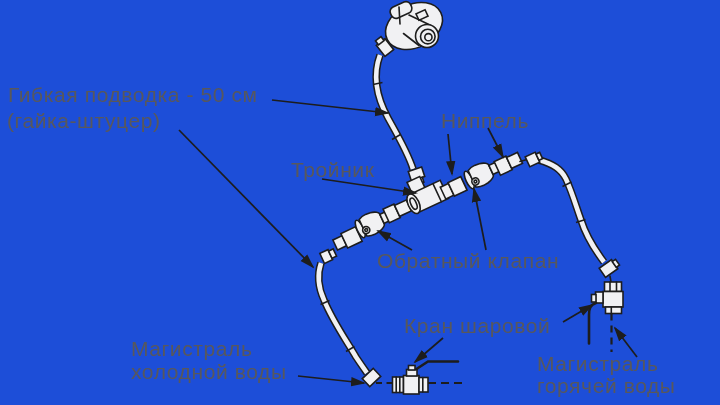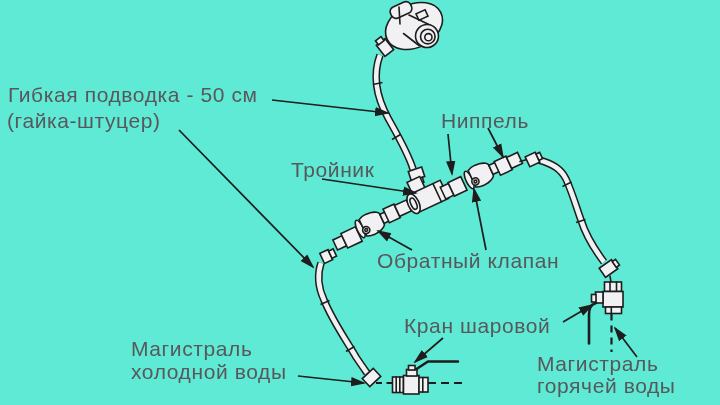--- a/index.html
+++ b/index.html
@@ -1,19 +1,19 @@
 <!DOCTYPE html>
 <html><head>
 <meta charset="utf-8">
 <style>
   html,body{margin:0;padding:0;background:#e9e9ea;}
   .stage{
     position:relative;
     width:720px;height:405px;
-    background:#5eead4;
+    background:#1d4ed8;
     overflow:hidden;
     font-family:"Liberation Sans", sans-serif;
   }
   svg{display:block;}
   .ln{stroke:#1d1d1d;stroke-width:1.6;fill:none;stroke-linecap:round;}
   .fit{stroke:#1d1d1d;stroke-width:1.6;fill:#f1f1f3;}
   .hoseO{stroke:#1d1d1d;stroke-width:7.6;fill:none;stroke-linecap:butt;}
   .hoseI{stroke:#f1f1f3;stroke-width:4.6;fill:none;stroke-linecap:butt;}
   .tick{stroke:#1d1d1d;stroke-width:1.5;}
   .arr{stroke:#1d1d1d;stroke-width:1.7;fill:none;marker-end:url(#ah);}

